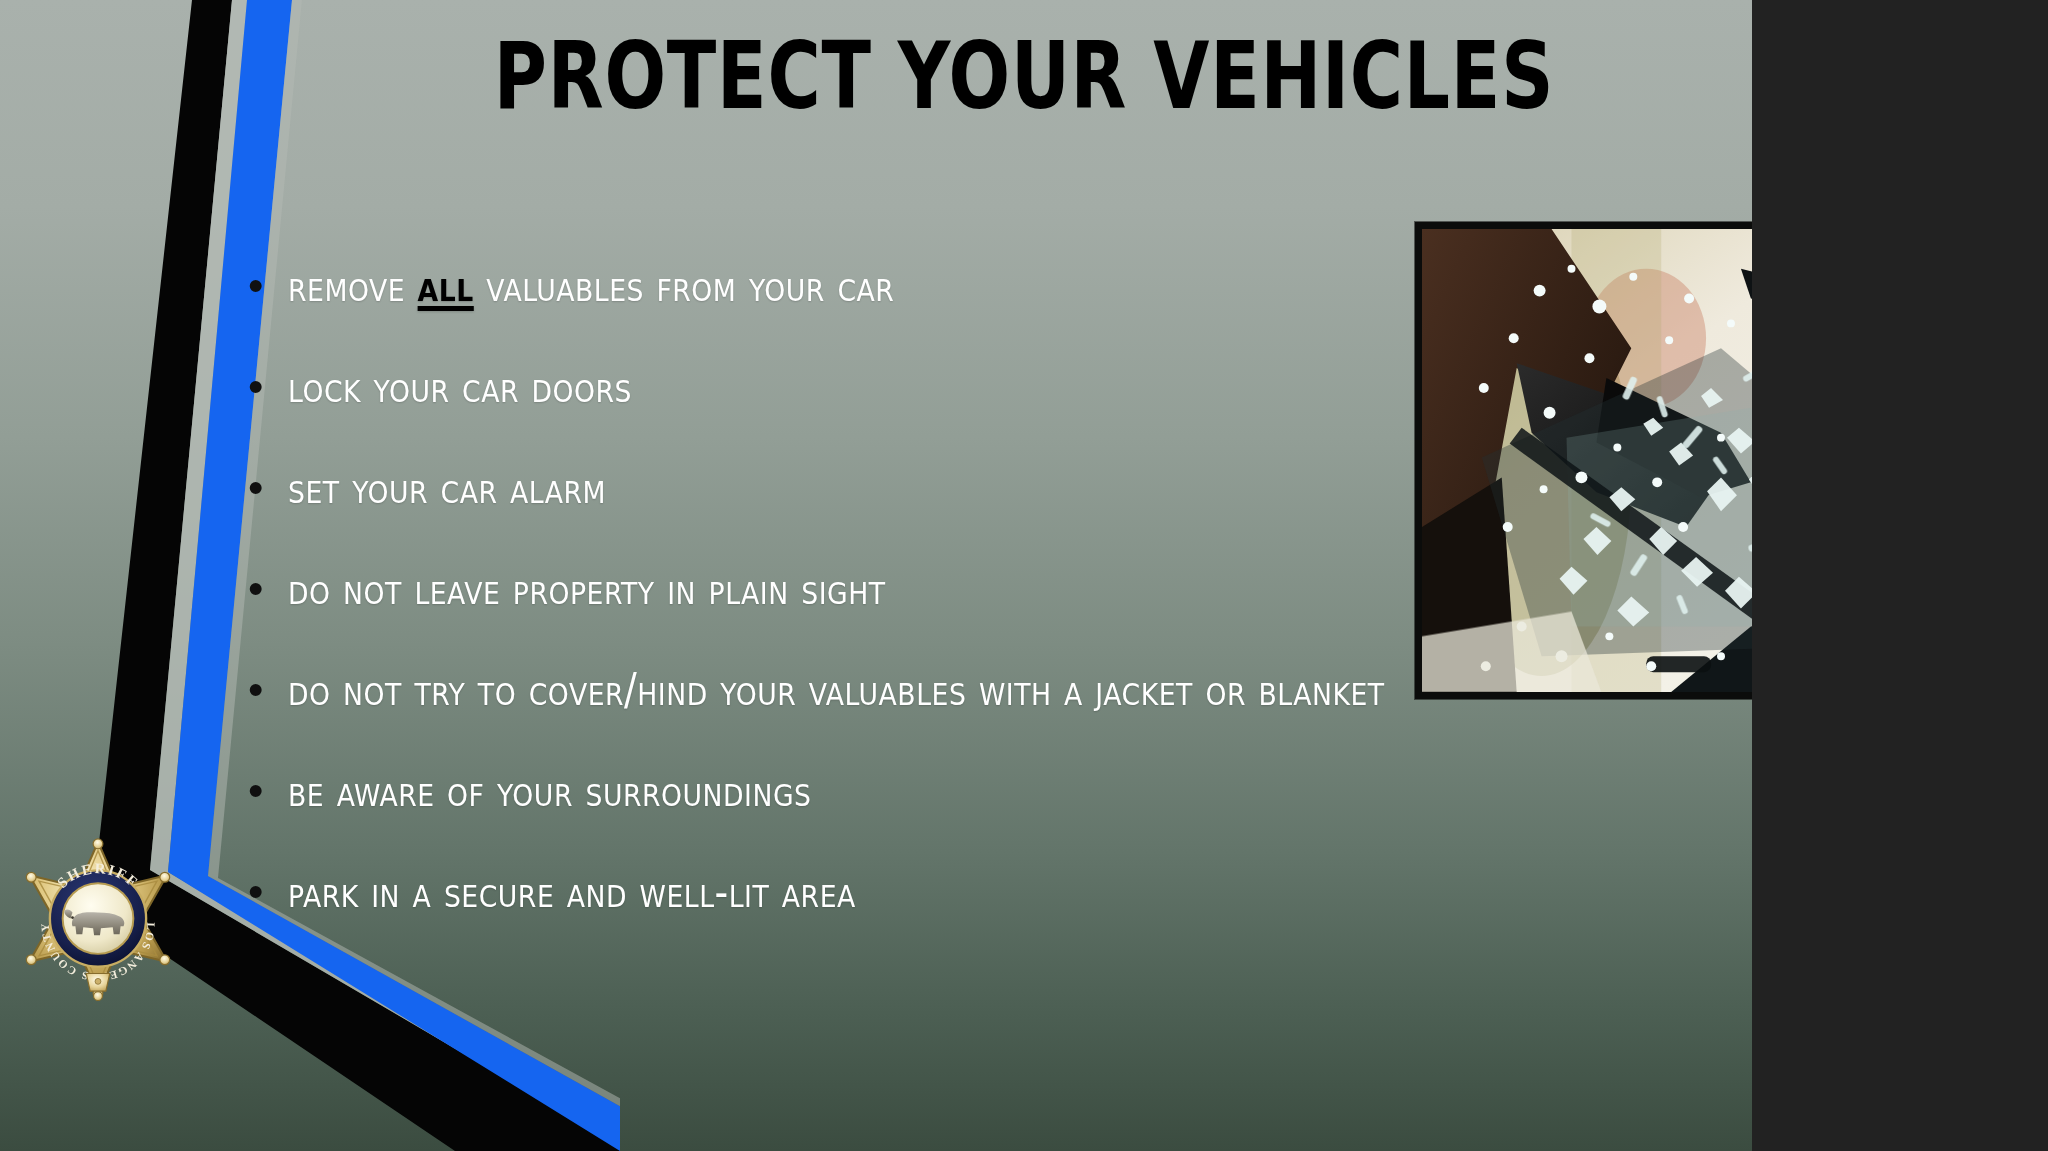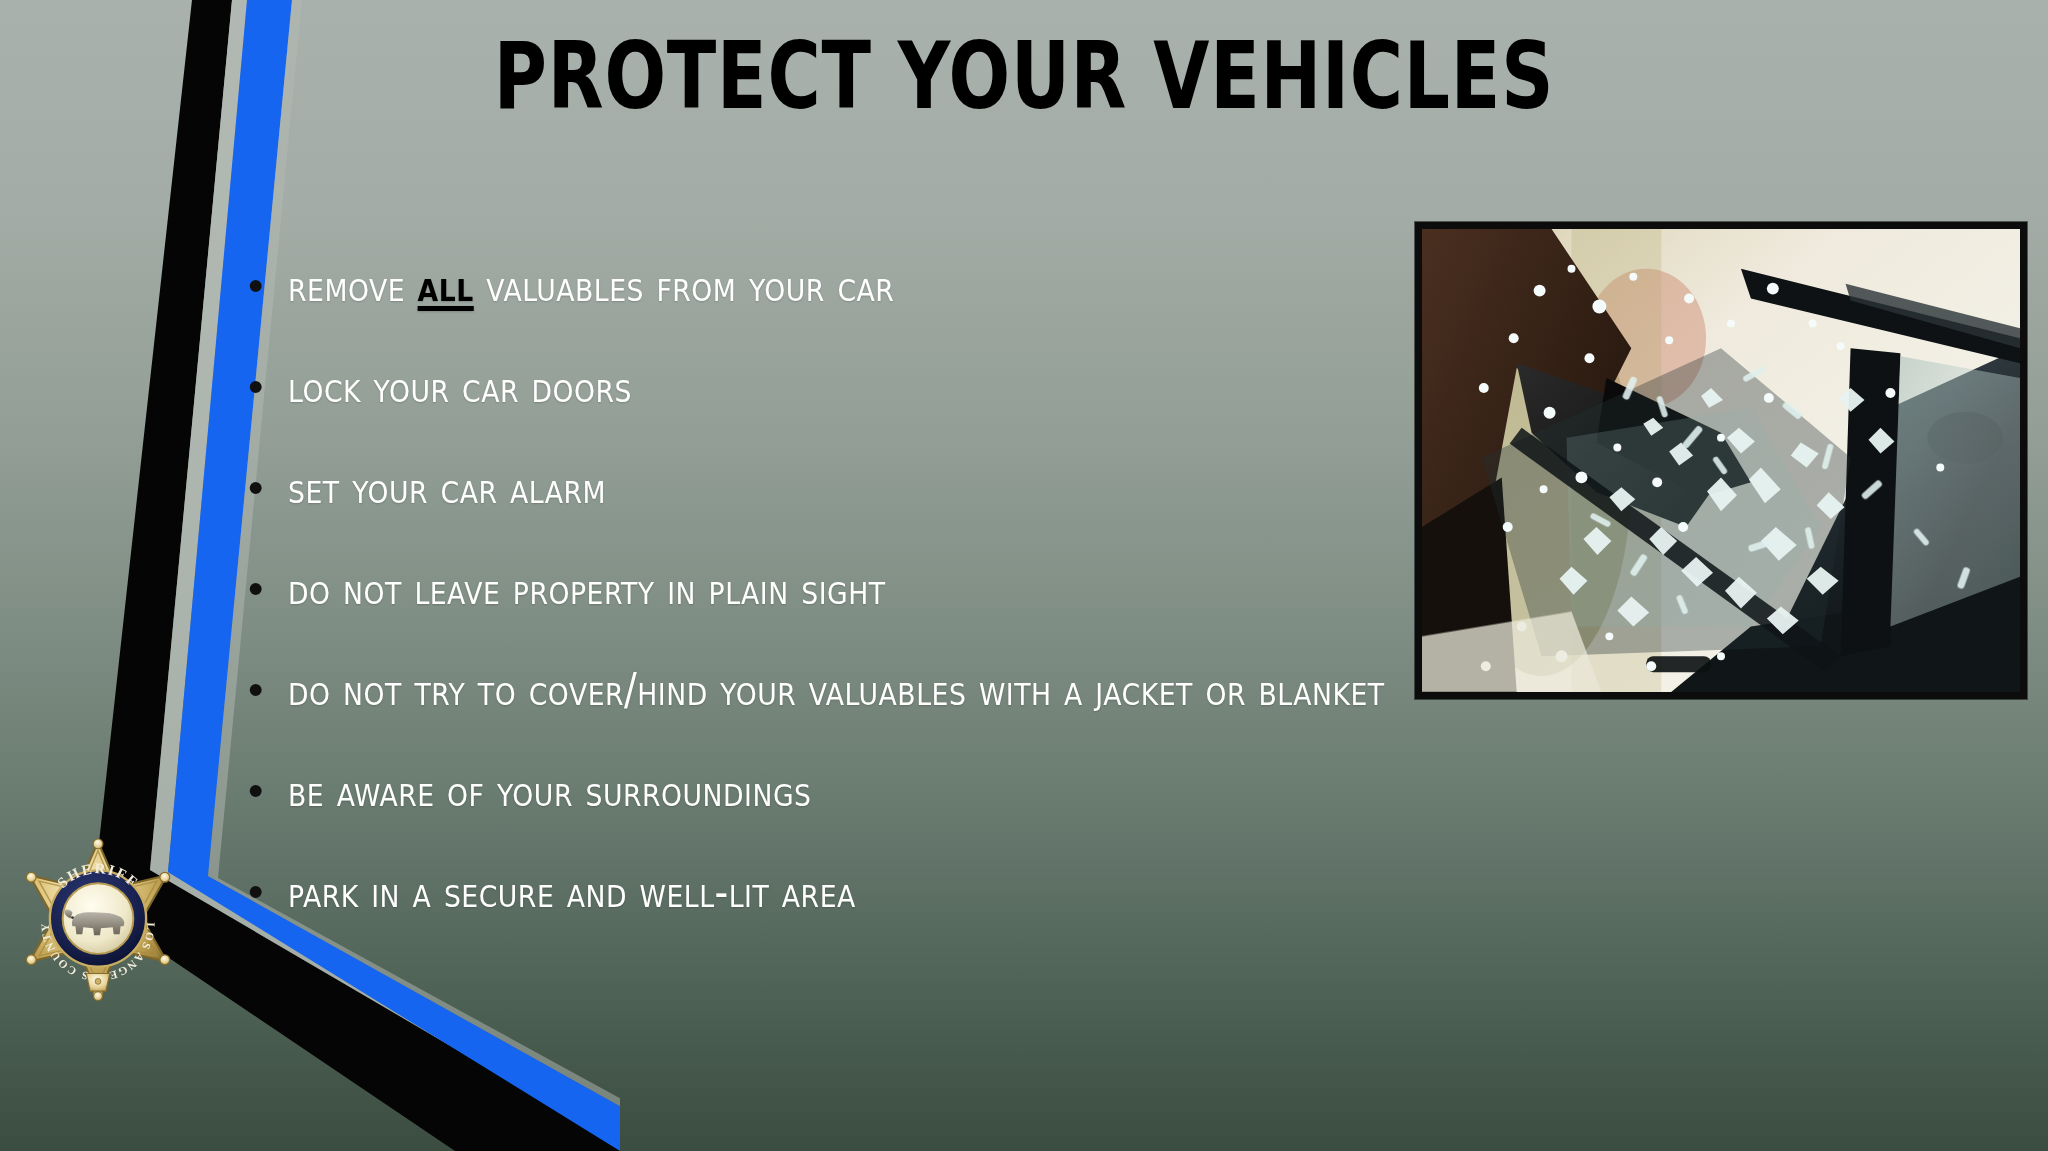--- a/index.html
+++ b/index.html
@@ -2,21 +2,21 @@
 <html><head>
 <meta charset="utf-8">
 <style>
   html, body {
     margin: 0;
     padding: 0;
     background: #222;
   }
   .slide {
     position: relative;
-    width: 2048px;
+    width: 1752px;
     height: 1151px;
     overflow: hidden;
     font-family: "Liberation Sans", sans-serif;
     background: linear-gradient(to bottom,
         #a9b1ac 0%,
         #a3aca6 18%,
         #929e96 38%,
         #7d8c82 56%,
         #63756a 74%,
         #4c5f53 88%,

